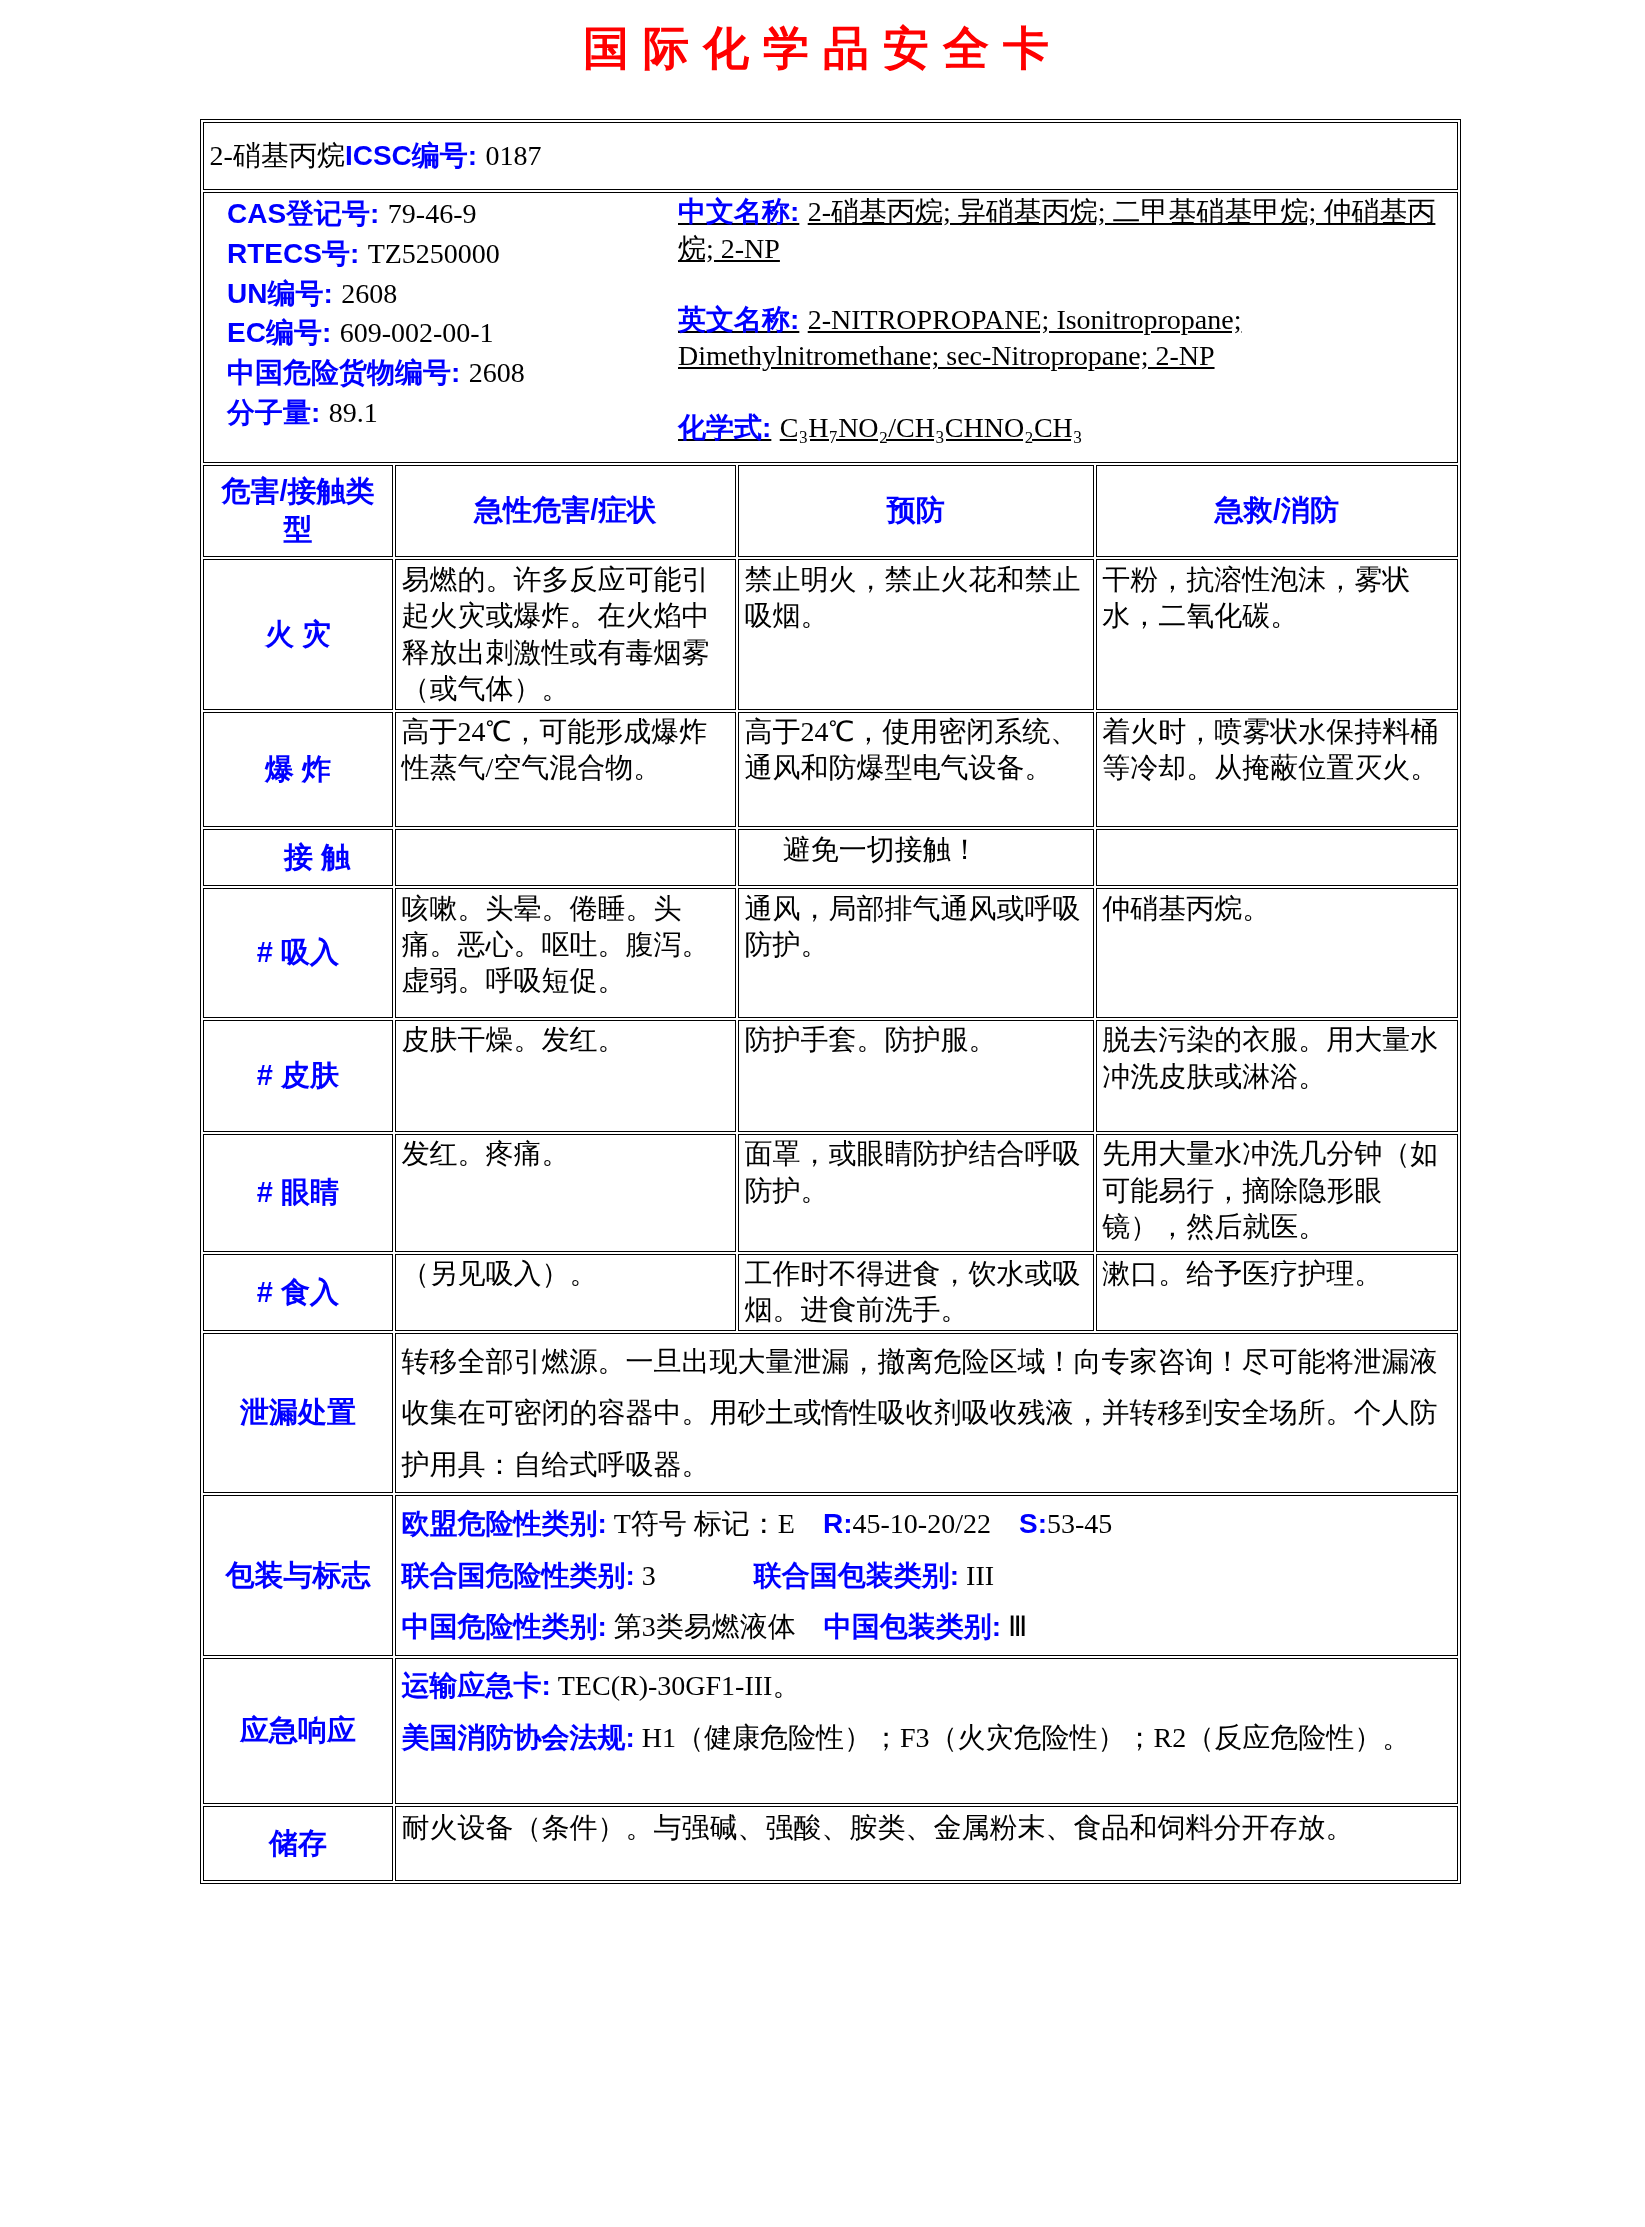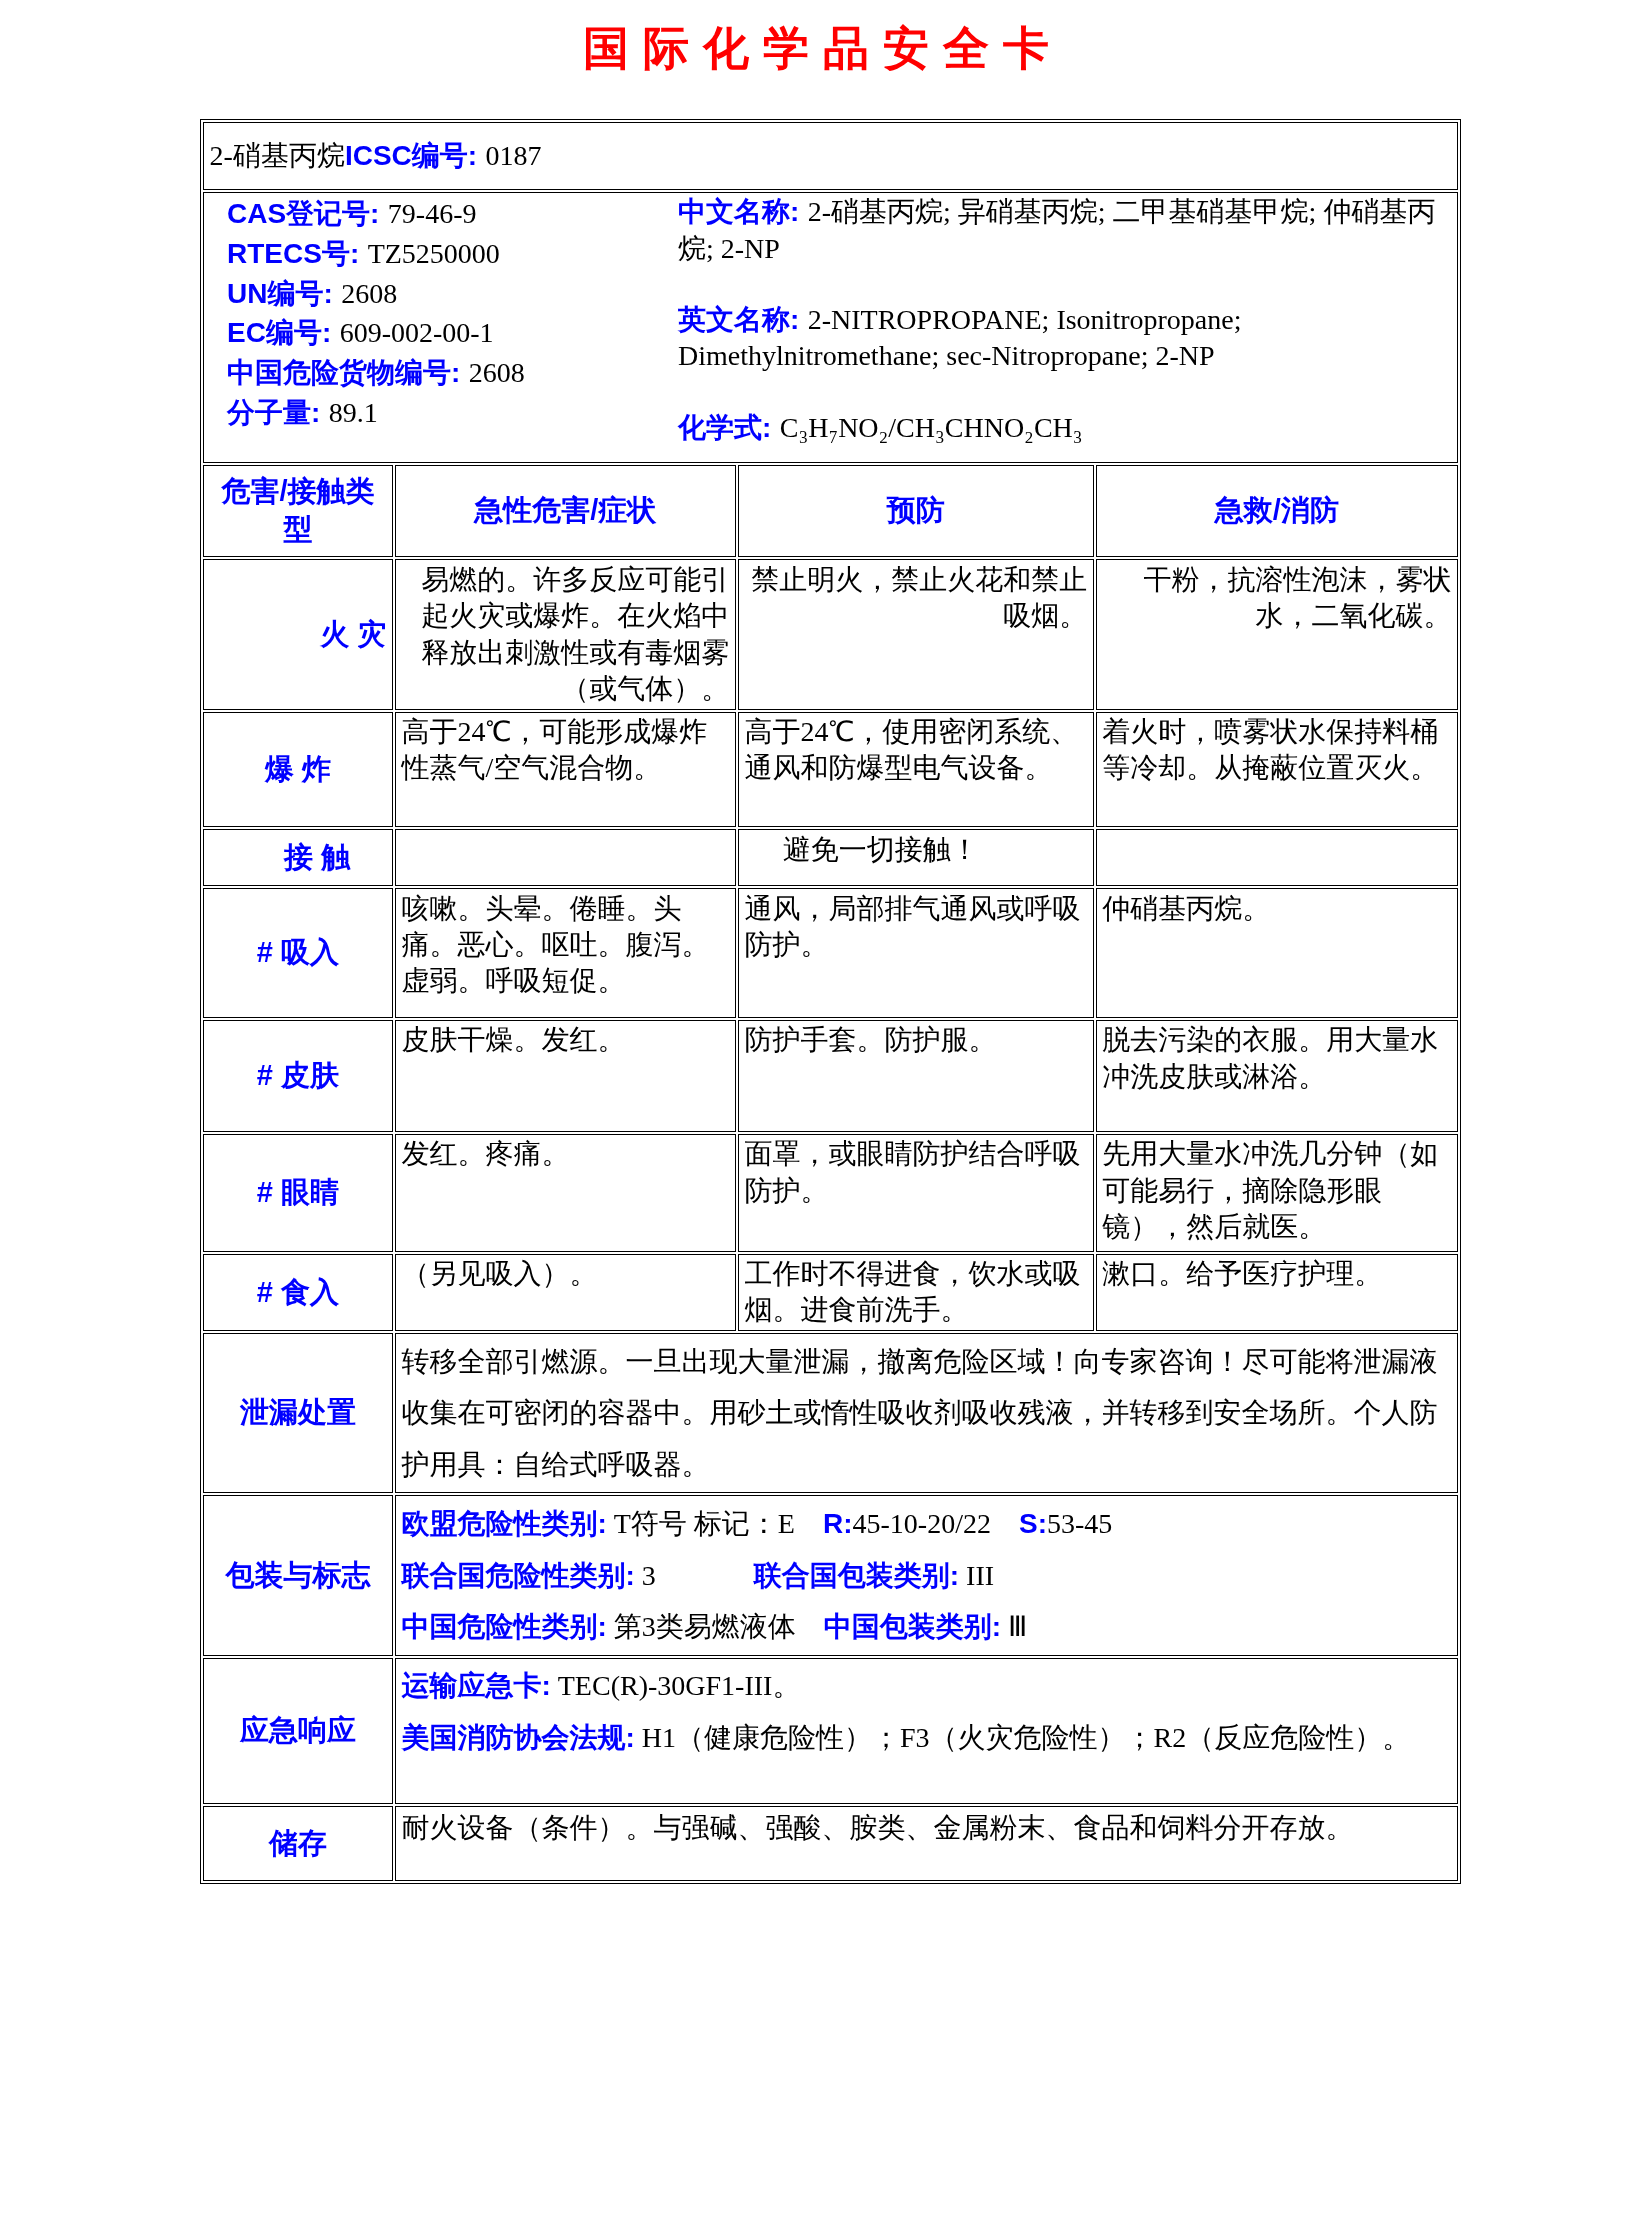--- a/index.html
+++ b/index.html
@@ -19,37 +19,37 @@
   }
   td, th { border:1.4px solid #000; padding:1.4px 5.6px; vertical-align:top; text-align:left; overflow:hidden; word-break:break-word; }
 
   .blue, th, td.rowlabel { color:#0000ff; font-family:"Liberation Sans", sans-serif; font-weight:bold; }
   th { text-align:center; vertical-align:middle; font-size:29px; }
   td.rowlabel { text-align:center; vertical-align:middle; font-size:29px; }
 
   tr.rowa  td { height:63px;  vertical-align:middle; }
   tr.rowb  td { height:266px;padding-left:23px; }
   tr.hdr   th { height:88px; }
-  tr.r-fire  td { height:145px;text-align:right; }
+  tr.r-fire  td { height:145px; }
   tr.r-expl  td { height:111px; }
   tr.r-cont  td { height:52px;padding-left:44px;  }
   tr.r-inh   td { height:125px; }
   tr.r-skin  td { height:107px; }
   tr.r-eyes  td { height:113px; }
   tr.r-ing   td { height:70px; }
   tr.r-spill td { height:143px; }
   tr.r-pack  td { height:148px; }
   tr.r-emer  td { height:142px; }
   tr.r-stor  td { height:70px; }
 
   .rowa-flex { display:flex; justify-content:flex-start; align-items:center; }
   .rowb-flex { display:flex; }
   .ids { width:451px; line-height:1.42; }
   .id-line { white-space:nowrap; }
-  .names { flex:1; line-height:1.3; }
+  .names { flex:1; line-height:1.3;text-decoration:underline; }
   .name-block { margin-bottom:35px; }
   .name-block.last { margin-bottom:0; }
   .lbl { margin-right:8.4px; }
 
   .spill-text { line-height:1.85; }
   .seg-line { white-space:pre-wrap; line-height:1.85; }
   .stor-text { line-height:1.38; }
 </style>
 </head>
 <body>

